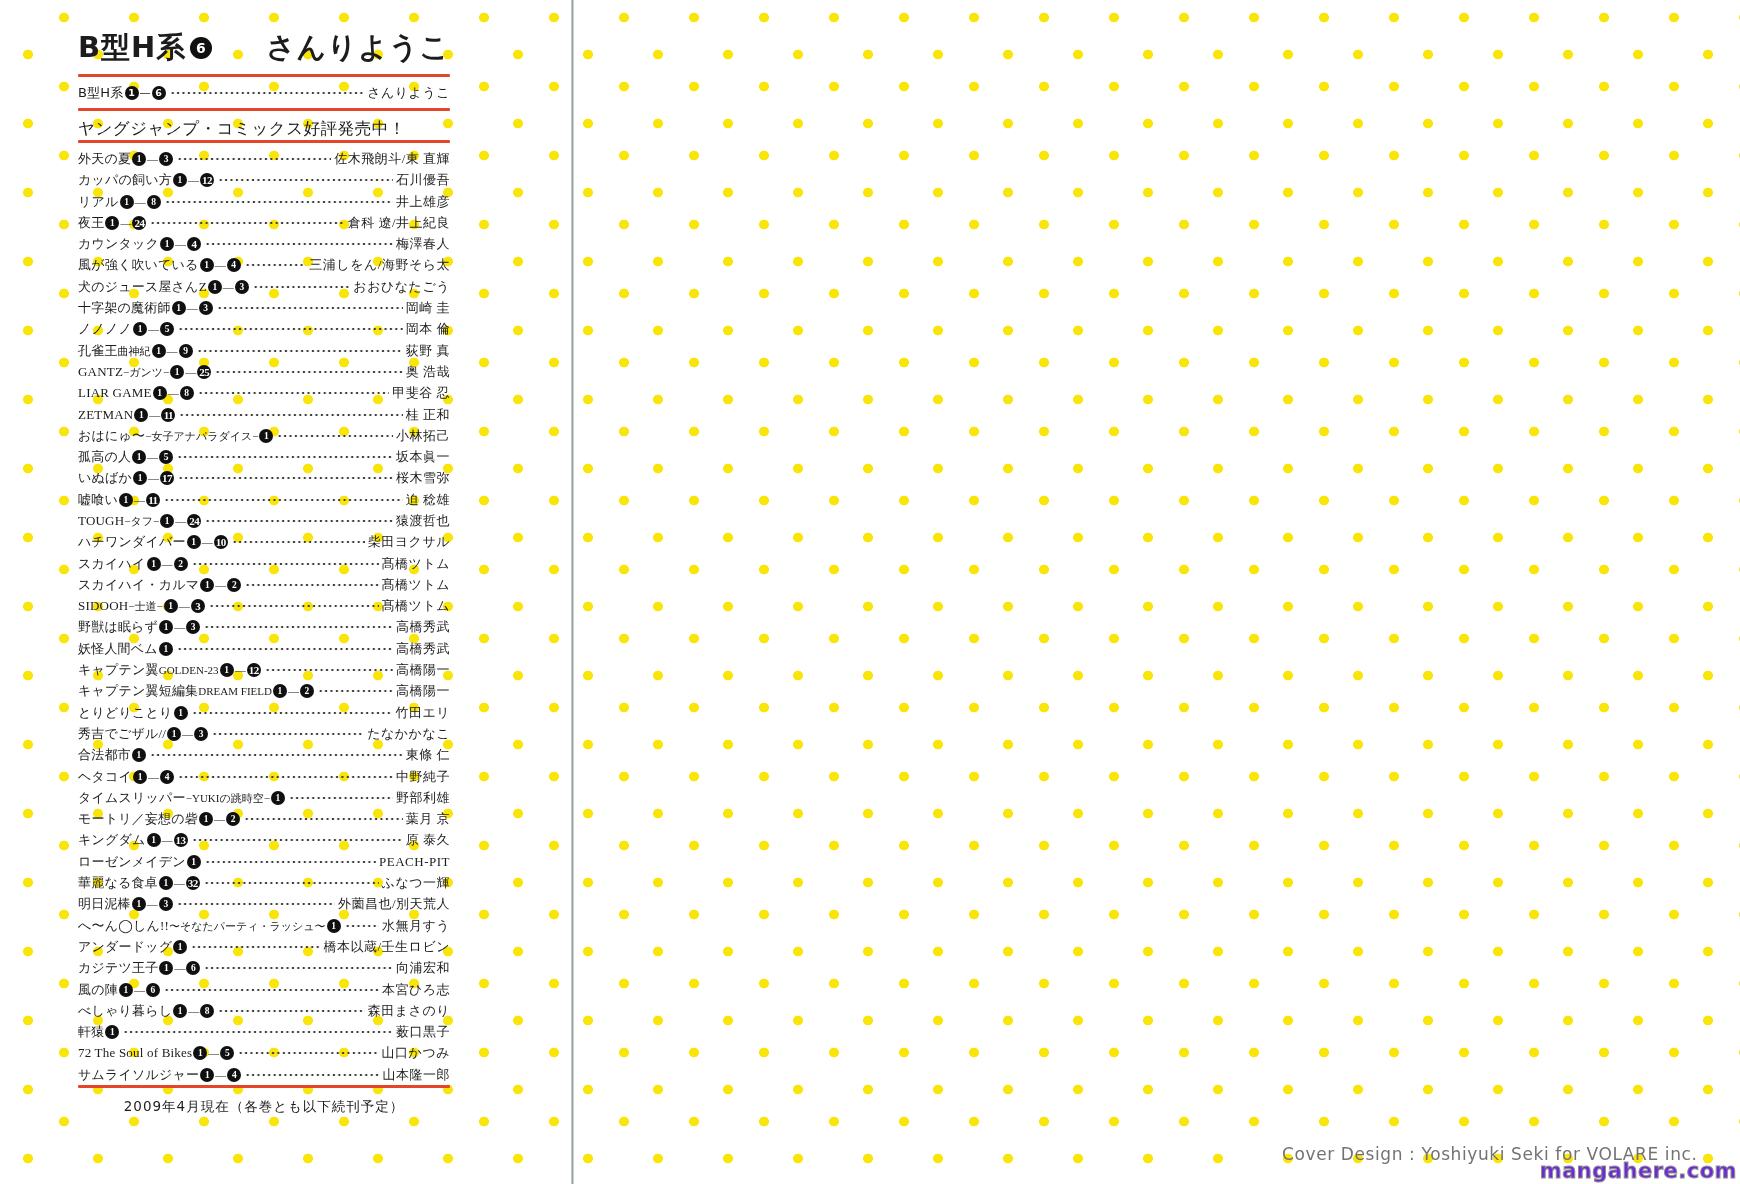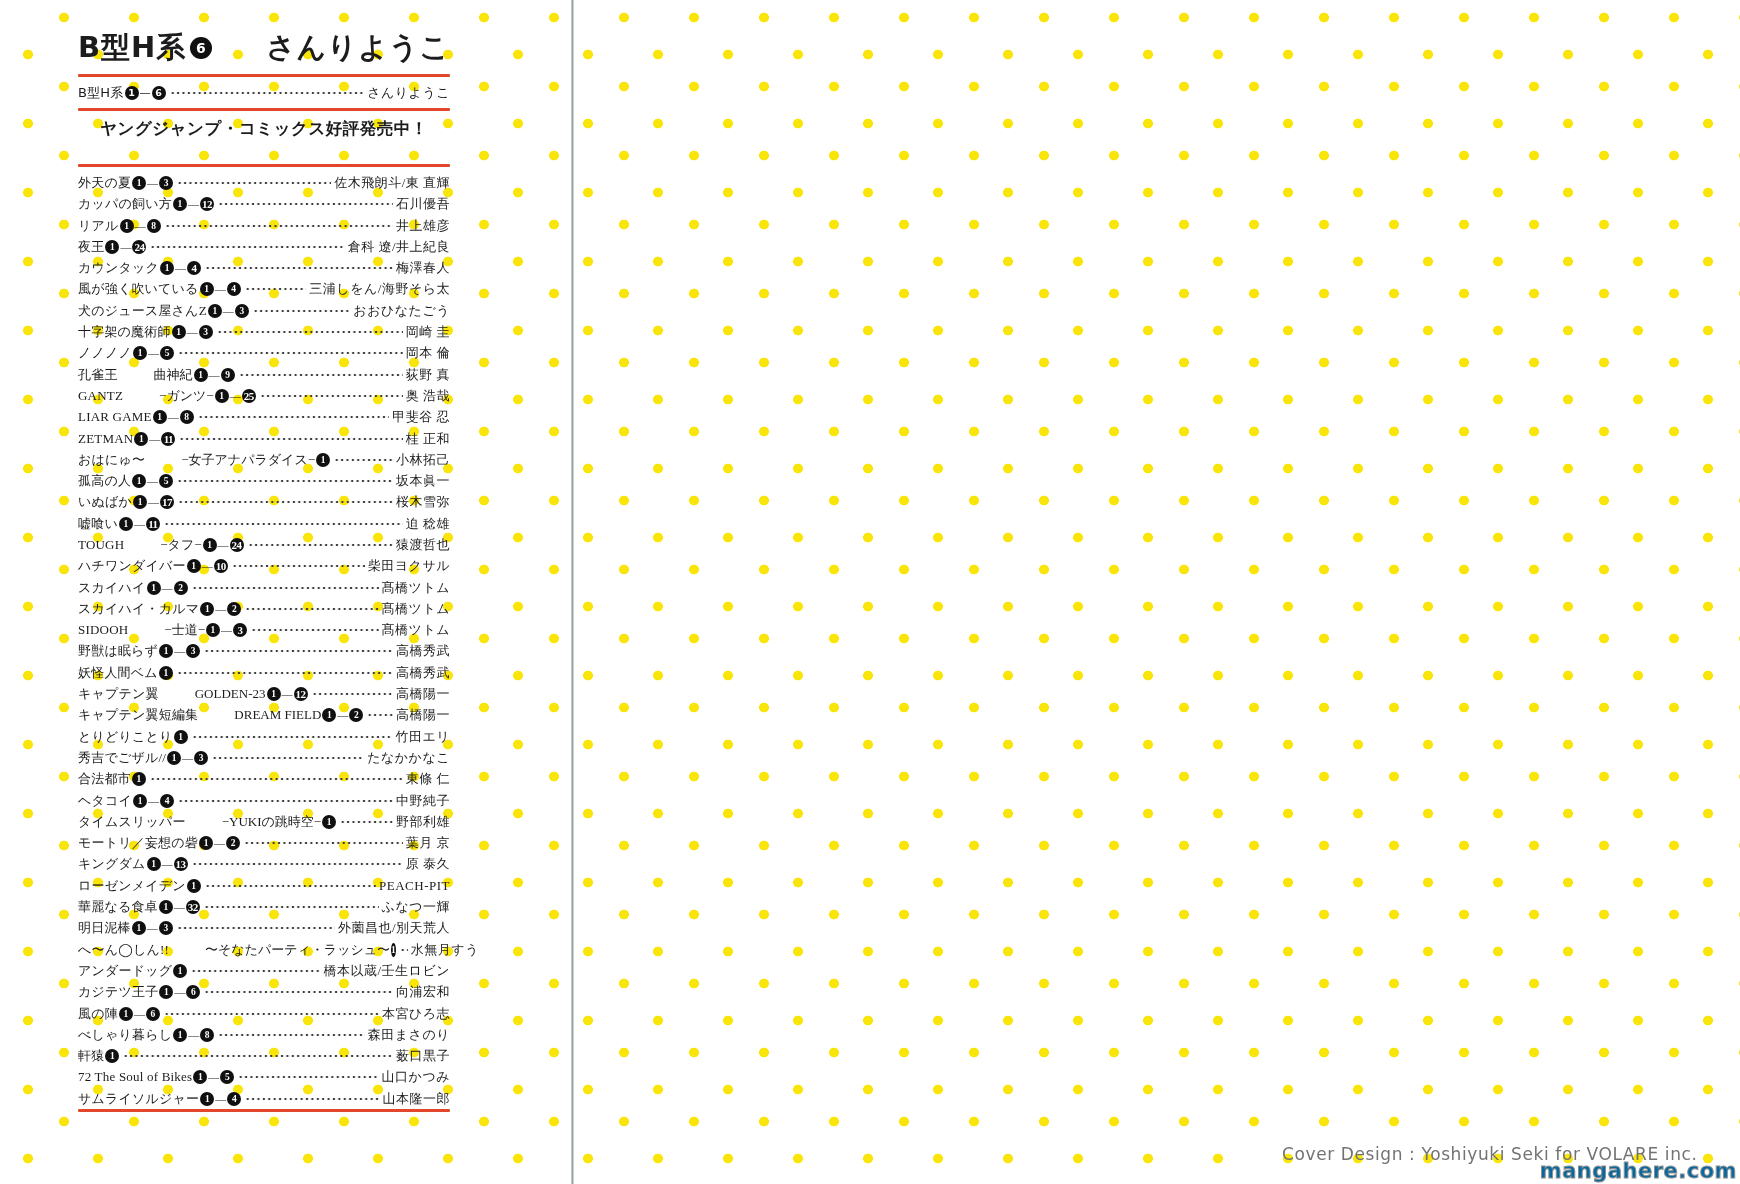--- a/index.html
+++ b/index.html
@@ -28,27 +28,27 @@
     position:absolute;left:78px;top:22px;width:372px;
   }
   .hdr{
     display:flex;justify-content:space-between;align-items:center;
     font-size:29px;font-weight:bold;letter-spacing:1px;height:52px;
   }
   .hdr .t{display:flex;align-items:center;gap:3px;}
   .rule{height:3px;background:#e2462b;border-radius:1px;}
   .feat-row{margin:5px 0 5px 0;}
   .banner{
-    text-align:center;font-weight:bold;font-size:16.5px;
-    letter-spacing:0.5px;margin:7px 0 24px 0;
+    text-align:left;font-weight:normal;font-size:16.5px;
+    letter-spacing:0.5px;margin:7px 0 0 0;
   }
   .list{margin-top:5px;font-family:Liberation Serif, serif;}
   .row{display:flex;align-items:center;height:21.3px;font-size:13px;white-space:nowrap;}
   .row .title{flex:0 0 auto;letter-spacing:0.2px;}
-  .row .sub{font-size:13px;letter-spacing:0;margin-left:36px;}
+  .row .sub{font-size:11px;letter-spacing:0;}
   .vol{
     display:inline-block;width:14px;height:14px;line-height:14.5px;
     border-radius:50%;background:#101010;color:#ffffff;
     font-size:9.5px;font-weight:bold;text-align:center;
     vertical-align:-2px;margin:0 1px;
   }
   .vol.vol2{font-size:11px;letter-spacing:-0.5px;}
   .vol.big{width:22px;height:22px;line-height:22.5px;font-size:14px;vertical-align:0px;}
   .dash{margin:0 0px;font-size:11px;}
   .leader{
@@ -61,21 +61,21 @@
     text-align:center;font-size:13.5px;letter-spacing:1px;
     padding-top:10px;
   }
   
   .cover-credit{
     position:absolute;left:1282px;top:1144px;
     color:#737373;font-size:17px;letter-spacing:0.6px;
   }
   .watermark{
     position:absolute;right:3px;bottom:1px;
-    font-size:21px;font-weight:bold;color:#0369a1;
+    font-size:21px;font-weight:bold;color:#6d28d9;
     -webkit-text-stroke:1px #8f8f8f;letter-spacing:0.5px;
   }
 </style>
 </head>
 <body>
 
 <div class="dots"></div>
 <div class="fold"></div>
 
 <div class="column">
@@ -435,17 +435,18 @@
         <span class="title">サムライソルジャー</span>
         <span class="vol">1</span>
         <span class="dash">—</span>
         <span class="vol">4</span>
         <span class="leader"></span>
         <span class="author">山本隆一郎</span>
       </div>
     </div>
 
   <div class="rule"></div>
+  <div class="footer-note">2009年4月現在（各巻とも以下続刊予定）</div>
 
 </div>
 
 <div class="cover-credit">Cover Design : Yoshiyuki Seki for VOLARE inc.</div>
 <div class="watermark">mangahere.com</div>
 
 </body></html>

